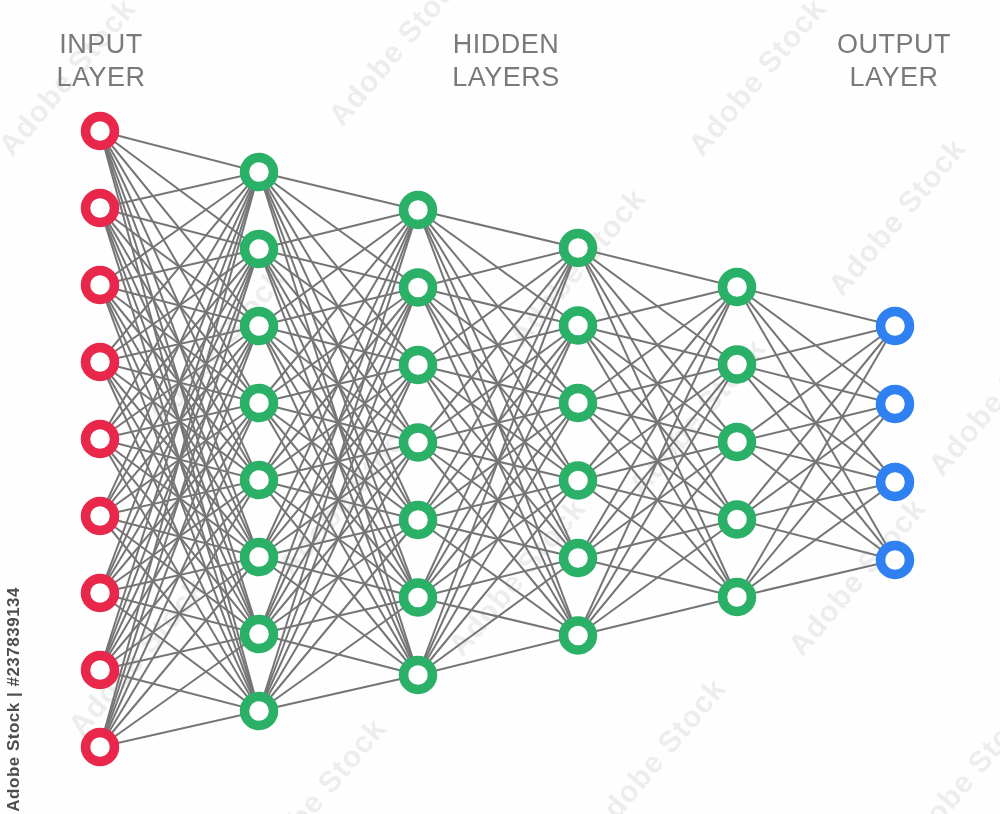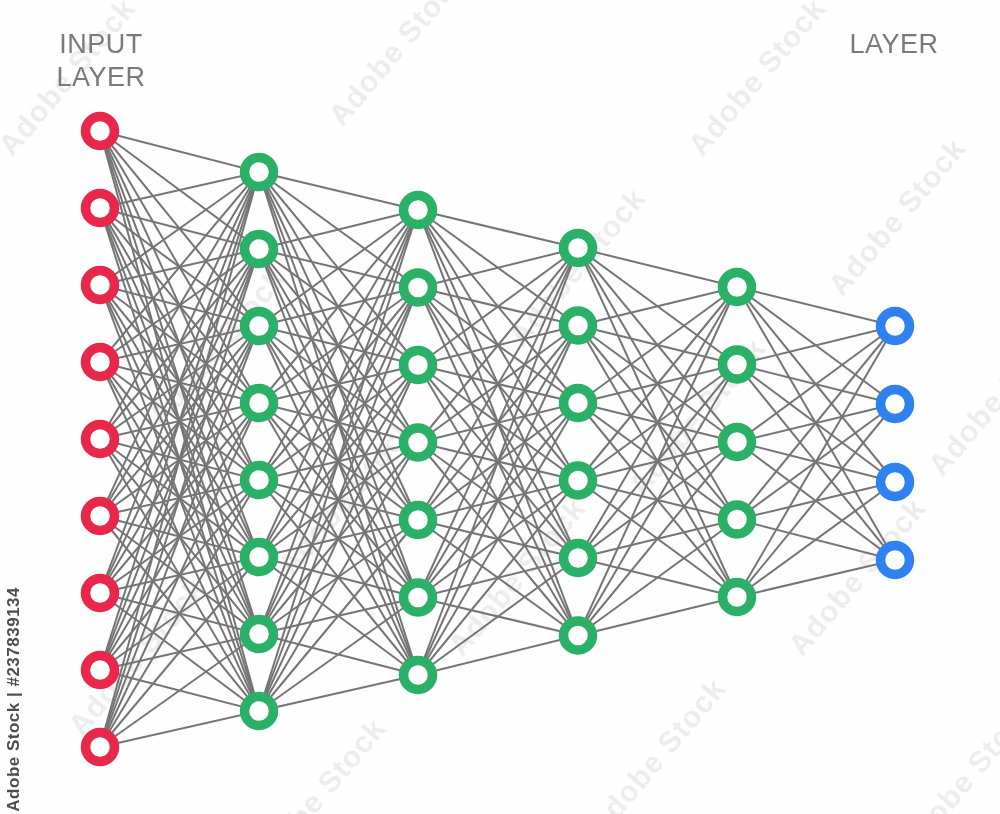--- a/index.html
+++ b/index.html
@@ -84,22 +84,27 @@
       <div class="wm-tile" style="left: 760px; top: 560px;">Adobe Stock</div>
       <div class="wm-tile" style="left: 870px; top: 760px;">Adobe Stock</div>
       <div class="wm-tile" style="left: 900px; top: 380px;">Adobe Stock</div>
     </div>
 
   <div class="layer-label label-input">
     <div>INPUT</div>
     <div>LAYER</div>
   </div>
 
+  <div class="layer-label label-hidden">
+    <div>HIDDEN</div>
+    <div>LAYERS</div>
+  </div>
 
   <div class="layer-label label-output">
+    <div>OUTPUT</div>
     <div>LAYER</div>
   </div>
 
   <svg id="net-svg" width="1000" height="814" viewBox="0 0 1000 814">
       <line x1="100" y1="131" x2="259" y2="172" stroke="#757575" stroke-width="2"></line>
       <line x1="100" y1="131" x2="259" y2="249" stroke="#757575" stroke-width="2"></line>
       <line x1="100" y1="131" x2="259" y2="326" stroke="#757575" stroke-width="2"></line>
       <line x1="100" y1="131" x2="259" y2="403" stroke="#757575" stroke-width="2"></line>
       <line x1="100" y1="131" x2="259" y2="480" stroke="#757575" stroke-width="2"></line>
       <line x1="100" y1="131" x2="259" y2="557" stroke="#757575" stroke-width="2"></line>

